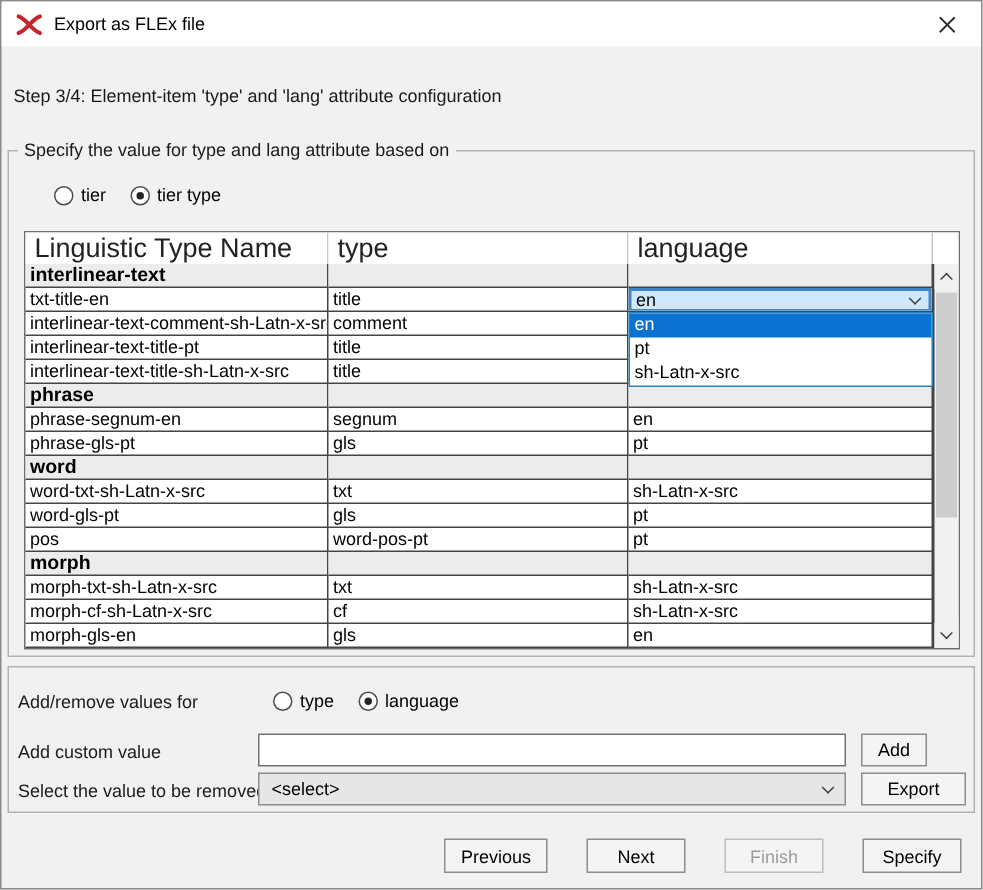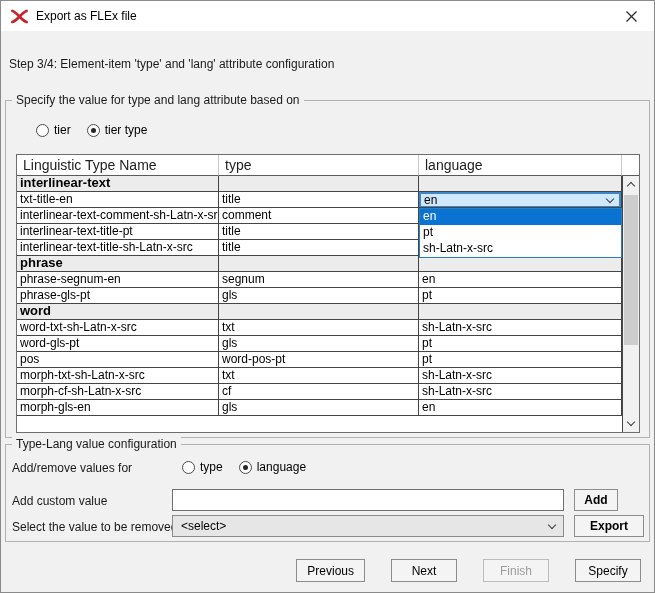--- a/index.html
+++ b/index.html
@@ -34,21 +34,21 @@
   .radio-item { display:inline-flex; align-items:center; cursor:default; }
   .rb { width:13px; height:13px; border:1px solid #4c4c4c; border-radius:50%;
         background:#fff; display:inline-block; position:relative; margin-right:5px; }
   .rb.on::after { content:""; position:absolute; left:3px; top:3px; width:5px; height:5px;
                   border-radius:50%; background:#262626; }
 
   
   .tablewrap { position:absolute; left:10px; top:53px; width:624px; height:279px;
                background:#fff; border:1px solid #6e6e6e; }
   .thead { display:grid; grid-template-columns:202px 200px 203px 17px; height:21px; }
-  .th { padding-left:6px; display:flex; align-items:center; font-size:14px; color:#222;
+  .th { padding-left:6px; display:flex; align-items:center; font-size:18px; color:#222;
         border-right:1px solid #c9c9c9; border-bottom:1px solid #5a5a5a; background:#fff; }
   .th.filler { border-right:none; }
   .trow { display:grid; grid-template-columns:202px 200px 203px; height:16px; }
   .cell { padding:0 0 0 3px; line-height:15px; font-size:12px; white-space:nowrap;
           overflow:hidden; border-right:1px solid #454545; border-bottom:1px solid #454545; }
   .trow.group .cell { background:#ececec; font-weight:bold; font-size:13px; line-height:14px; }
   .cell.combo-cell { padding:0; }
   .combo { height:16px; width:100%; display:flex; align-items:center; padding-left:3px;
            background:#cfe8fb; border:2px solid #3f86c7; }
   .combo .chev { margin-left:auto; margin-right:6px; }
@@ -75,21 +75,21 @@
   .fld-label { position:absolute; left:6px; font-size:12px; color:#1a1a1a; }
   .txtin { position:absolute; left:166px; width:392px; height:22px; border:1px solid #707070;
            background:#fff; font:12px "Liberation Sans", sans-serif; padding:0 3px; }
   .selbox { position:absolute; left:166px; width:392px; height:22px; border:1px solid #8c8c8c;
             background:#e6e6e6; display:flex; align-items:center; padding:0 8px 0 8px; }
   .selbox .chev { margin-left:auto; }
 
   .btn { border:1px solid #8c8c8c; background:#f4f4f4; font:12px "Liberation Sans", sans-serif;
          color:#000; text-align:center; cursor:default; }
   .btn:disabled { color:#9c9c9c; border-color:#bdbdbd; }
-  .smallbtn { position:absolute; left:568px; height:22px;font-weight:bold; }
+  .smallbtn { position:absolute; left:568px; height:22px; }
 
   
   .footer { position:absolute; top:558px; right:13px; display:flex; gap:26px; }
   .footer .btn { height:23px; min-width:66px; padding:0 10px; }
 </style>
 </head>
 <body>
 
 <div class="dialog">
 
@@ -190,20 +190,25 @@
           <div class="trow">
             <div class="cell">word-gls-pt</div>
             <div class="cell">gls</div>
             <div class="cell">pt</div>
           </div>
           <div class="trow">
             <div class="cell">pos</div>
             <div class="cell">word-pos-pt</div>
             <div class="cell">pt</div>
           </div>
+          <div class="trow group">
+            <div class="cell">morph</div>
+            <div class="cell"></div>
+            <div class="cell"></div>
+          </div>
           <div class="trow">
             <div class="cell">morph-txt-sh-Latn-x-src</div>
             <div class="cell">txt</div>
             <div class="cell">sh-Latn-x-src</div>
           </div>
           <div class="trow">
             <div class="cell">morph-cf-sh-Latn-x-src</div>
             <div class="cell">cf</div>
             <div class="cell">sh-Latn-x-src</div>
           </div>
@@ -226,21 +231,20 @@
         </div>
         <div class="thumb"></div>
         <div class="sbtn bot">
           <span class="chev"></span>
         </div>
       </div>
     </div>
   </div>
 
   <div class="groupbox gb2">
-    <span class="legend">Type-Lang value configuration</span>
 
     <span class="fld-label" style="top:16px;">Add/remove values for</span>
     <div class="radio-row radios-tl" id="tl-radios">
         <span class="radio-item">
           <span class="rb"></span>
           <span>type</span>
         </span>
         <span class="radio-item">
           <span class="rb on"></span>
           <span>language</span>

